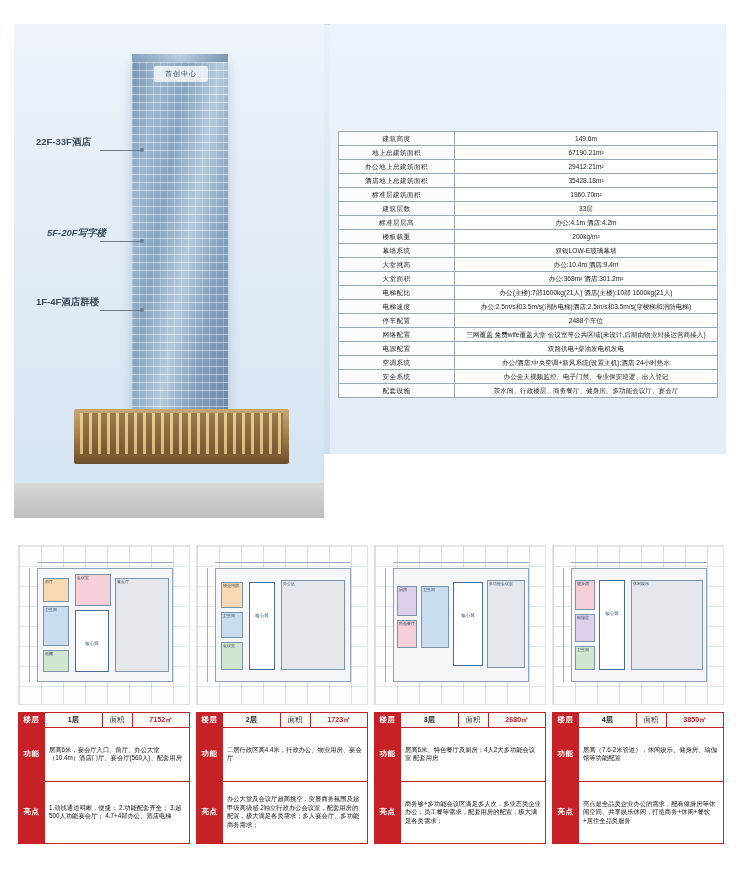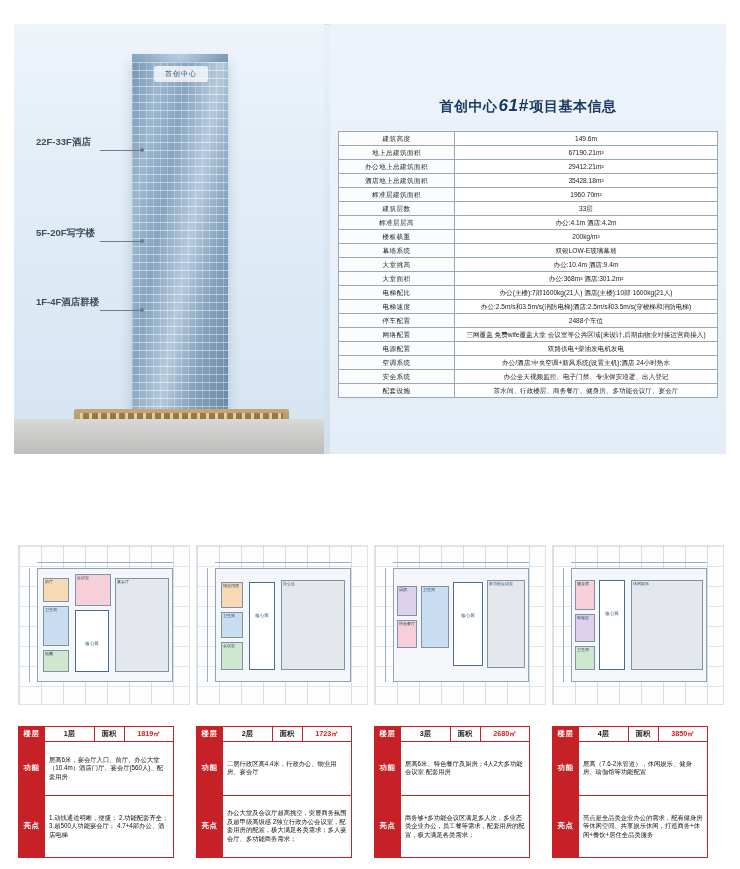--- a/index.html
+++ b/index.html
@@ -20,21 +20,21 @@
   .top-band {
     position: absolute;
     left: 14px; top: 24px;
     width: 712px; height: 430px;
     background: linear-gradient(180deg,#e9f1f8 0%, #dbe8f4 40%, #cfe0f0 100%);
     border: 1px solid #d4dfeb;
   }
   .building-pane {
     position: absolute;
     left: 14px; top: 24px;
-    width: 310px; height: 430px;
+    width: 310px; height: 494px;
     overflow: hidden;
   }
   .sky {
     position: absolute; inset: 0;
     background: linear-gradient(180deg,#eef4fa 0%, #e3edf7 35%, #dce9f5 65%, #d5e4f2 100%);
   }
   .tower {
     position: absolute;
     left: 118px; top: 38px;
     width: 96px; height: 370px;
@@ -236,22 +236,22 @@
     position: absolute;
     height: 1px; background: #9bb0c6;
   }
   .dim-v {
     position: absolute;
     width: 1px; background: #9bb0c6;
   }
 
   
   .spec {
-    width: 156px;
-    margin-top: 21px;
+    width: 172px;
+    margin-top: 7px;
     border-collapse: collapse;
     font-size: 6.4px;
     color: #111;
     table-layout: fixed;
   }
   .spec td {
     border: 1px solid #c62127;
     padding: 2px 3px;
     vertical-align: middle;
     line-height: 1.35;
@@ -266,21 +266,21 @@
     letter-spacing: .5px;
   }
   .spec td.hd-v {
     text-align: center;
     font-weight: bold;
     font-size: 7.2px;
   }
   .spec td.hd-area {
     width: 30px;
     text-align: center;
-    font-weight: bold;
+    font-weight: normal;
     font-size: 7.2px;
   }
   .spec td.hd-areav {
     text-align: center;
     font-weight: bold;
     font-size: 7.2px;
     color: #c62127;
   }
   .spec td.body {
     height: 54px;
@@ -315,33 +315,30 @@
     <div class="tower-sign">首创中心</div>
     <div class="podium">
       <div class="podium-lights"></div>
     </div>
     <div class="ground"></div>
 
     <div class="leader-label" style="left:22px; top:112px;">22F-33F酒店</div>
     <div class="leader" style="left:86px; top:126px; width:42px;"></div>
     <div class="leader-dot" style="left:126px; top:124px;"></div>
 
-    <div class="leader-label" style="left:22px; top:203px;">5F-20F写字楼</div>
+    <div class="leader-label" style="left:33px; top:203px;font-style:italic;">5F-20F写字楼</div>
     <div class="leader" style="left:86px; top:217px; width:42px;"></div>
     <div class="leader-dot" style="left:126px; top:215px;"></div>
 
     <div class="leader-label" style="left:22px; top:272px;">1F-4F酒店群楼</div>
     <div class="leader" style="left:86px; top:286px; width:42px;"></div>
     <div class="leader-dot" style="left:126px; top:284px;"></div>
   </div>
 
   <div class="info-pane"></div>
-  <div class="info-title">
-    <span>首创中心</span><span class="num">61#</span><span>项目基本信息</span>
-  </div>
 
   <table class="info-table">
     <tbody>
       <tr>
           <td class="k">建筑高度</td>
           <td class="v">149.6m</td>
         </tr>
       <tr>
           <td class="k">地上总建筑面积</td>
           <td class="v">67190.21m²</td>
@@ -444,21 +441,21 @@
           </div>
         <div class="dim-h" style="left:18px; top:16px; width:136px;"></div>
         <div class="dim-v" style="left:10px; top:22px; height:114px;"></div>
       </div>
       <table class="spec">
         <tbody>
           <tr>
             <td class="lab">楼层</td>
             <td class="hd-v">1层</td>
             <td class="hd-area">面积</td>
-            <td class="hd-areav">1819㎡</td>
+            <td class="hd-areav">7152㎡</td>
           </tr>
           <tr>
             <td class="lab">功能</td>
             <td class="body" colspan="3">层高6米，宴会厅入口、前厅、办公大堂（10.4m）酒店门厅、宴会厅(560人)、配套用房</td>
           </tr>
           <tr>
             <td class="lab">亮点</td>
             <td class="body2" colspan="3">1.动线通道明晰，便捷；
 2.功能配套齐全；
 3.超500人功能宴会厅；

